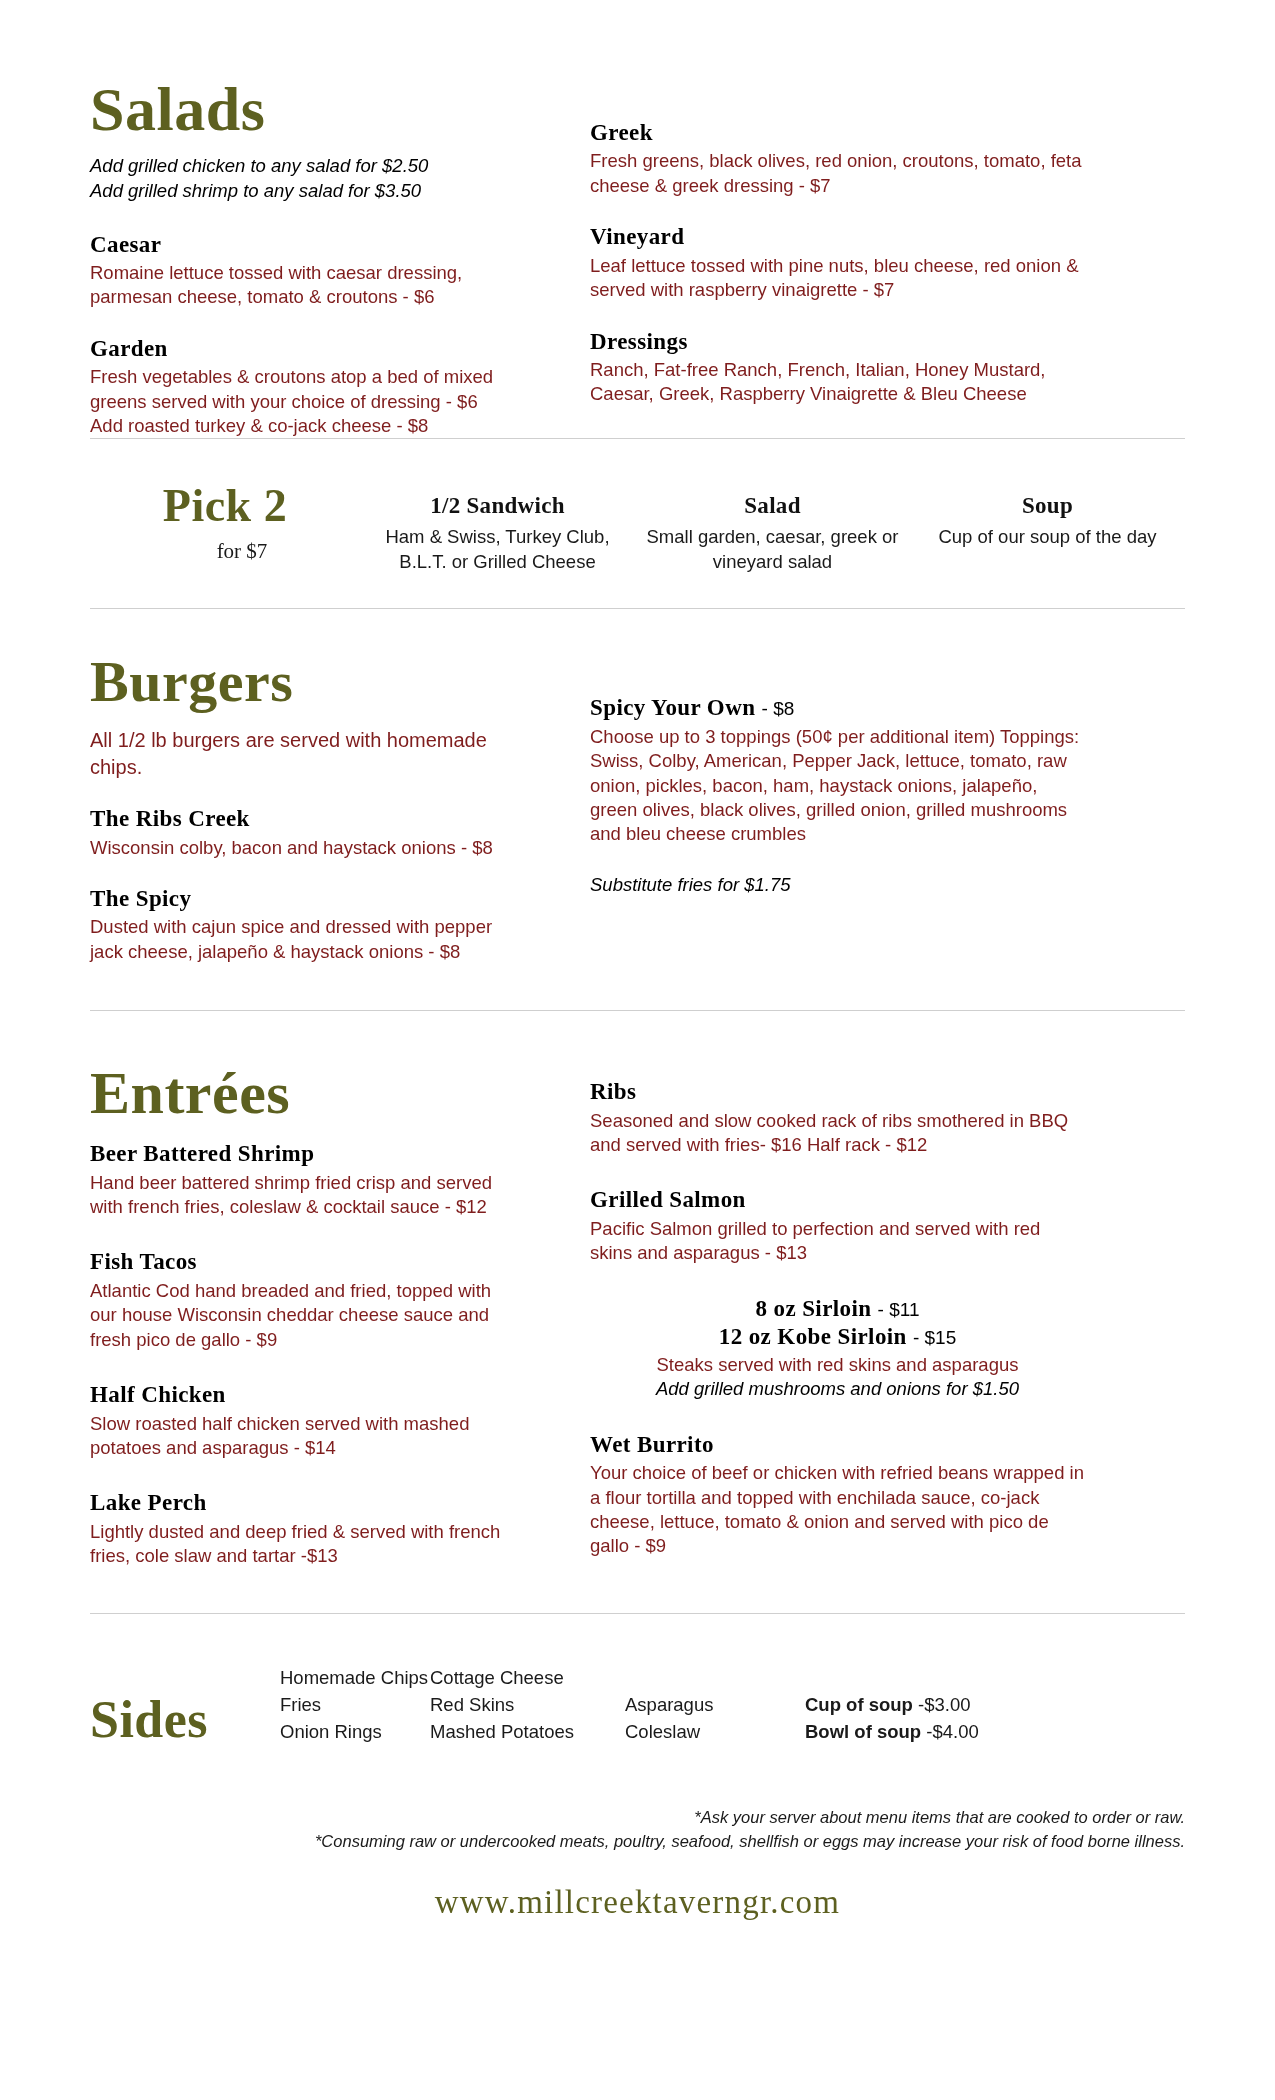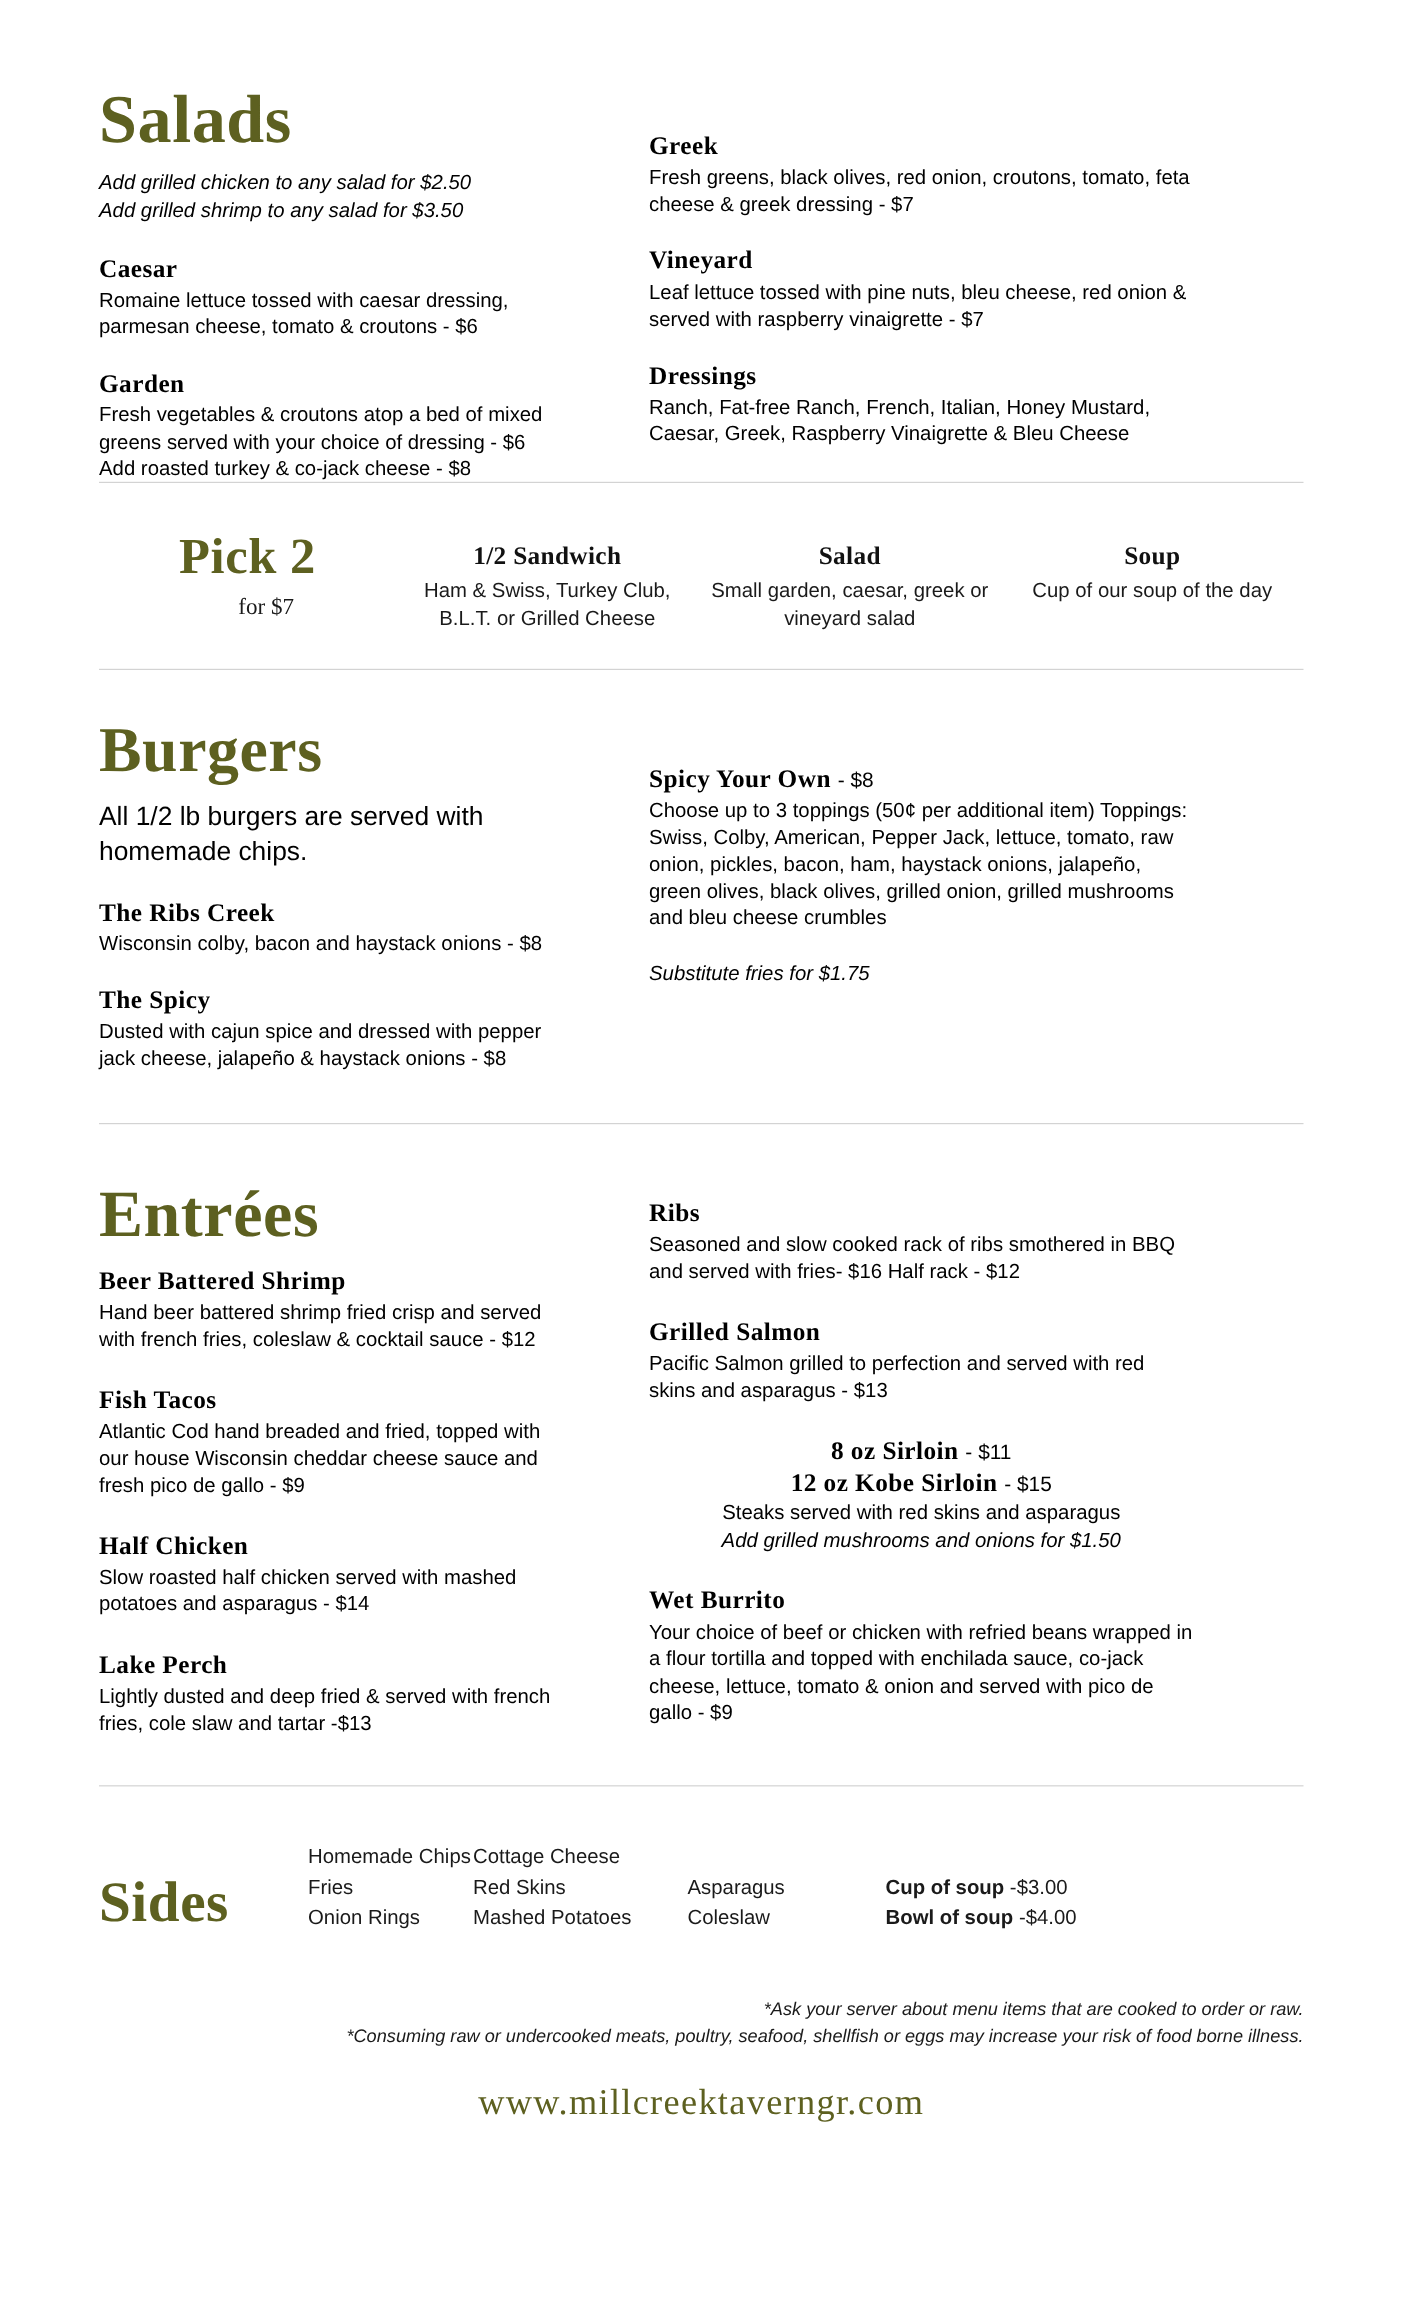--- a/index.html
+++ b/index.html
@@ -38,21 +38,21 @@
     font-weight: 700;
     color: #000000;
     font-size: 23px;
     letter-spacing: 0.4px;
     margin: 0 0 3px 0;
     line-height: 1.15;
   }
   .item-desc {
     font-size: 18.5px;
     line-height: 1.32;
-    color: #000000;
+    color: #7f1d1d;
     margin: 0;
   }
   .note-italic {
     font-style: italic;
     font-size: 18.5px;
     line-height: 1.34;
     color: #000000;
     margin: 0;
   }
   .price-sans {
@@ -121,21 +121,21 @@
   }
   .pick2-col p {
     font-size: 18.5px;
     line-height: 1.32;
     margin: 0;
   }
 
   
   #burgers-section { padding-top: 44px; padding-bottom: 46px; }
   #burgers-title { font-size: 58px; }
-  .burgers-note { margin-top: 16px; margin-bottom: 26px; font-size: 24px; }
+  .burgers-note { margin-top: 16px; margin-bottom: 26px; font-size: 20px; }
   #burgers-right { padding-top: 42px; }
   .sub-note { margin-top: 22px; }
 
   
   #entrees-section { padding-top: 52px; padding-bottom: 44px; }
   #entrees-title { font-size: 60px; margin-bottom: 18px; }
   #entrees-right { padding-top: 16px; }
   .item-lg { margin-bottom: 30px; }
 
   .steak-block {

